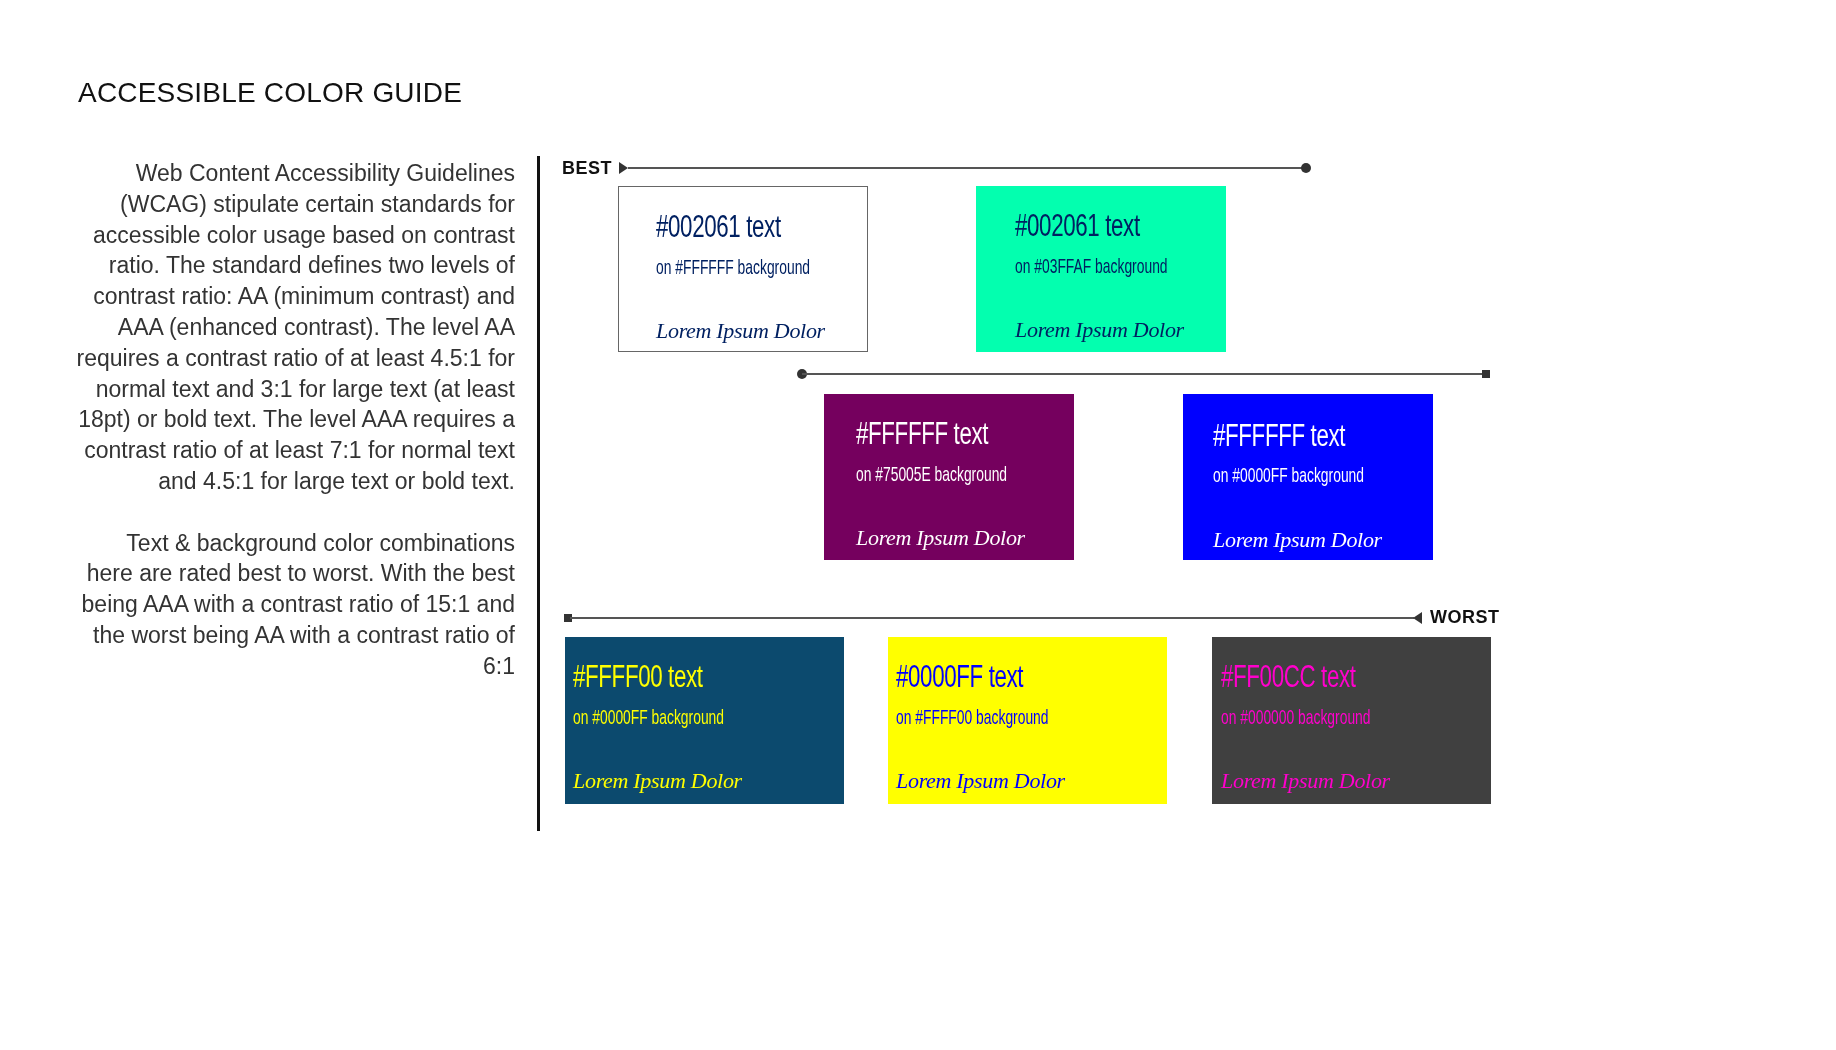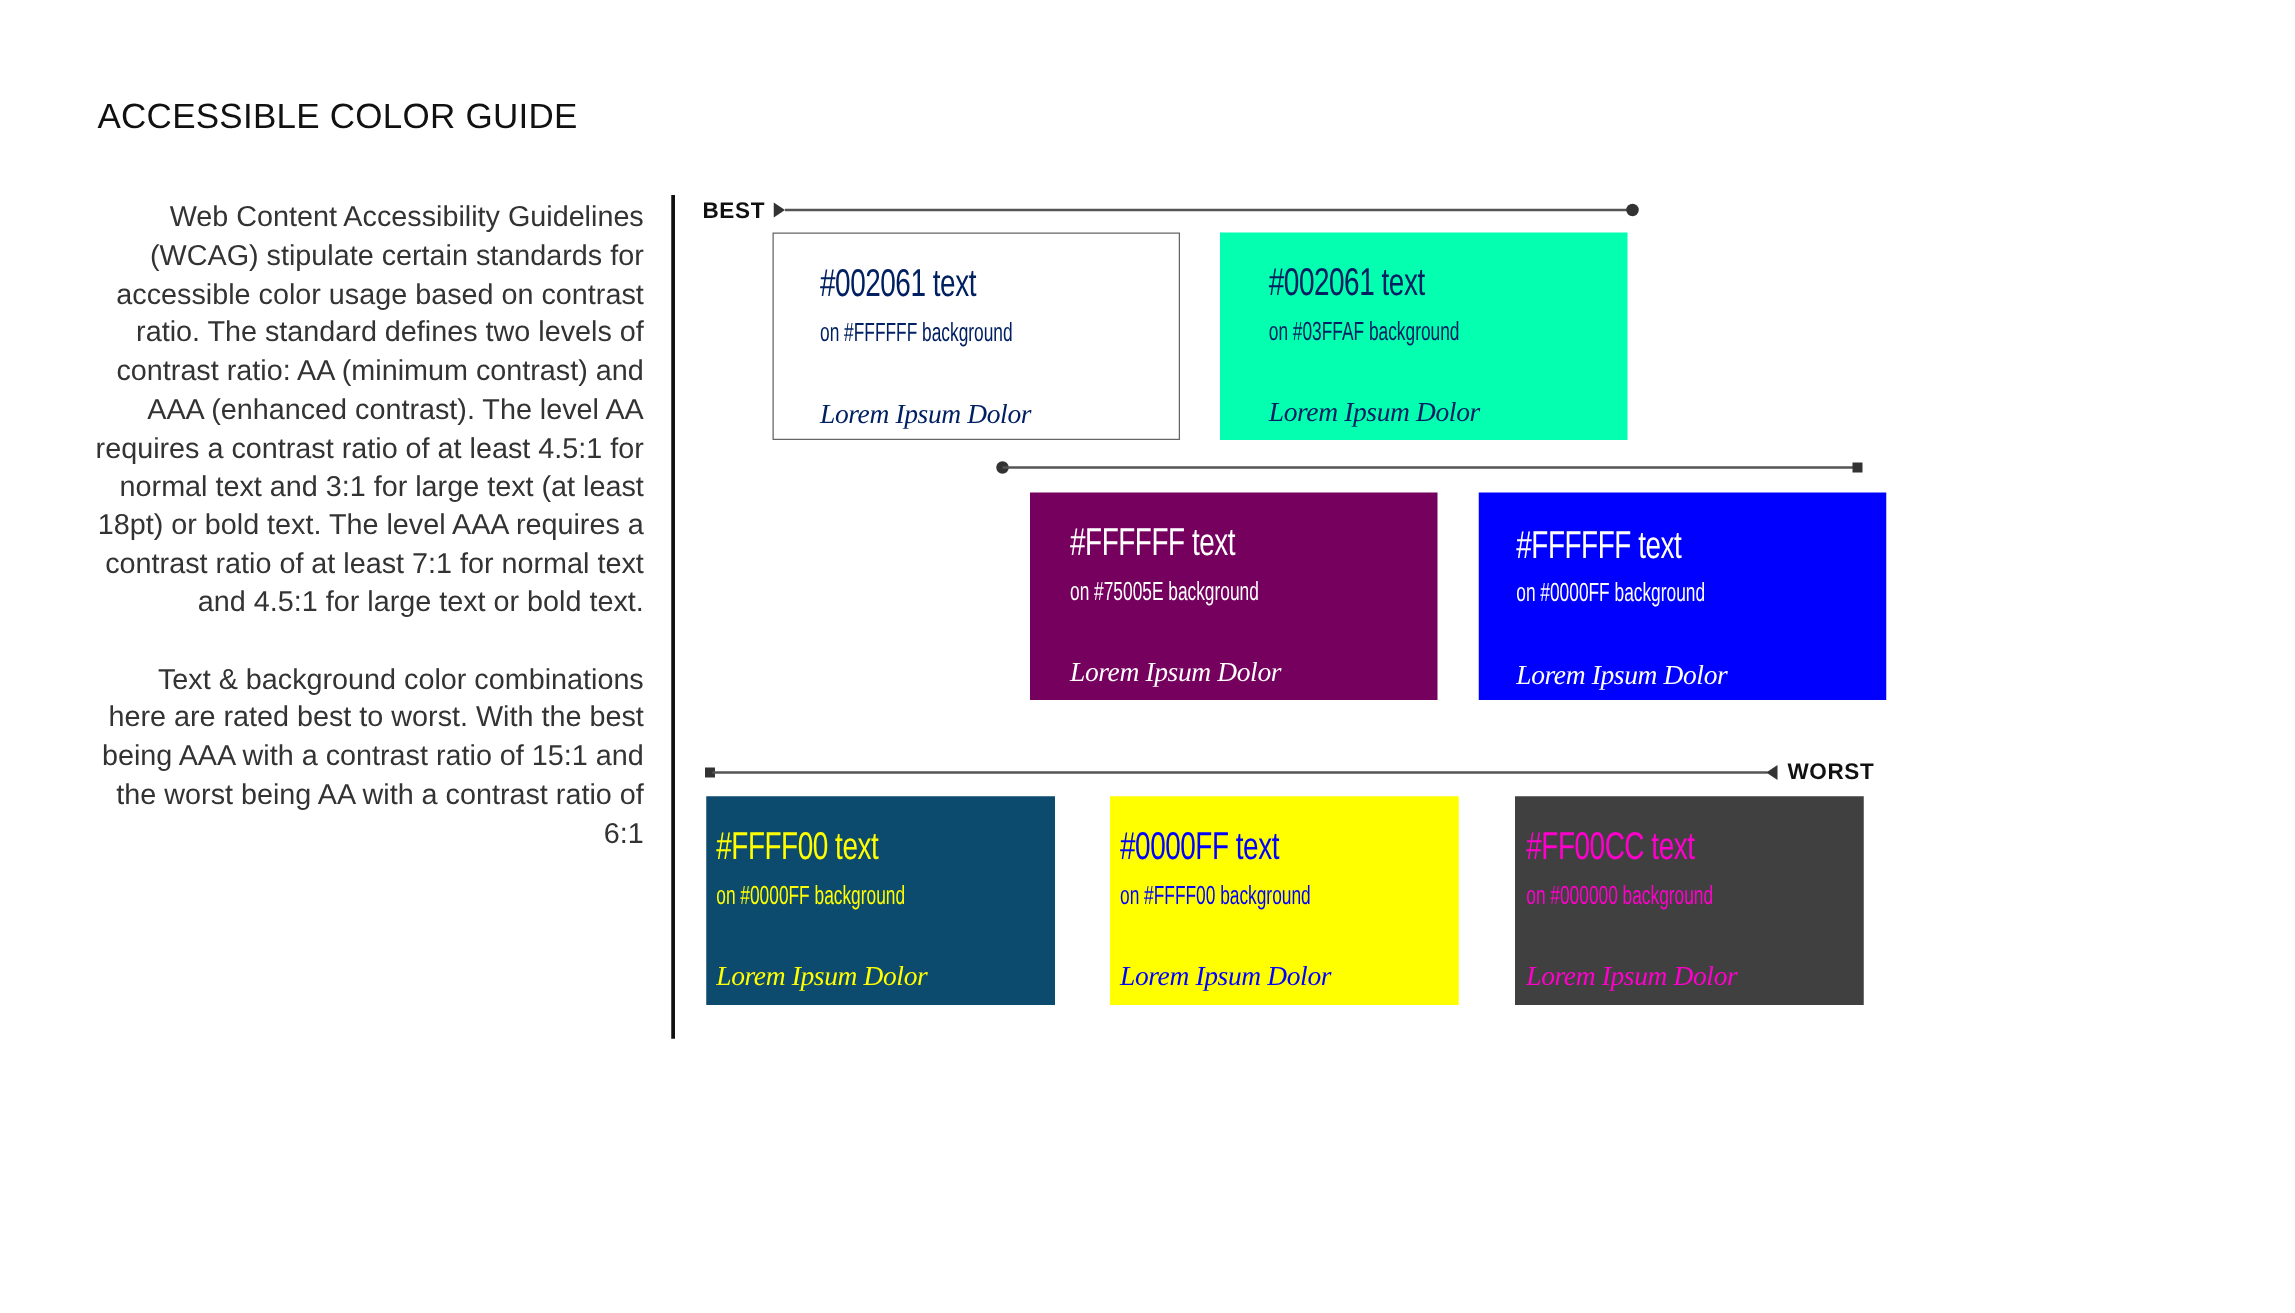--- a/index.html
+++ b/index.html
@@ -18,21 +18,21 @@
   .rank-label { position: absolute; font-size: 18px; font-weight: 600; color: #111; letter-spacing: 0.5px; }
 
   .line { position: absolute; height: 2px; background: #555; }
   .dot { position: absolute; width: 10px; height: 10px; border-radius: 50%; background: #333; }
   .sq  { position: absolute; width: 8px; height: 8px; background: #333; }
   .tri-right { position: absolute; width: 0; height: 0;
                border-top: 6px solid transparent; border-bottom: 6px solid transparent; border-left: 9px solid #333; }
   .tri-left { position: absolute; width: 0; height: 0;
               border-top: 6px solid transparent; border-bottom: 6px solid transparent; border-right: 9px solid #333; }
 
-  .card { position: absolute; width: 326px; height: 166px; box-sizing: border-box; overflow: hidden; }
+  .card { position: absolute; width: 250px; height: 166px; box-sizing: border-box; overflow: hidden; }
   .card .hex { position: absolute; left: 37px; top: 22px; font-family: "Liberation Sans Narrow", "Liberation Sans", sans-serif;
                font-size: 31px; transform: scaleX(0.72); transform-origin: left top; white-space: nowrap; font-weight: 400; letter-spacing: -0.5px; }
   .card .sub { position: absolute; left: 37px; top: 68px; font-family: "Liberation Sans", sans-serif;
                font-size: 21px; transform: scaleX(0.66); transform-origin: left top; white-space: nowrap; }
   .card .lorem { position: absolute; left: 37px; top: 104px; font-family: "Liberation Serif", "DejaVu Serif", serif;
                  font-style: italic; font-size: 22px; white-space: nowrap; letter-spacing: -0.3px; margin-top: 27px; }
 
   .card.small { width: 279px; height: 167px; }
   .card.small .hex, .card.small .sub, .card.small .lorem { left: 8px; }
 </style>

